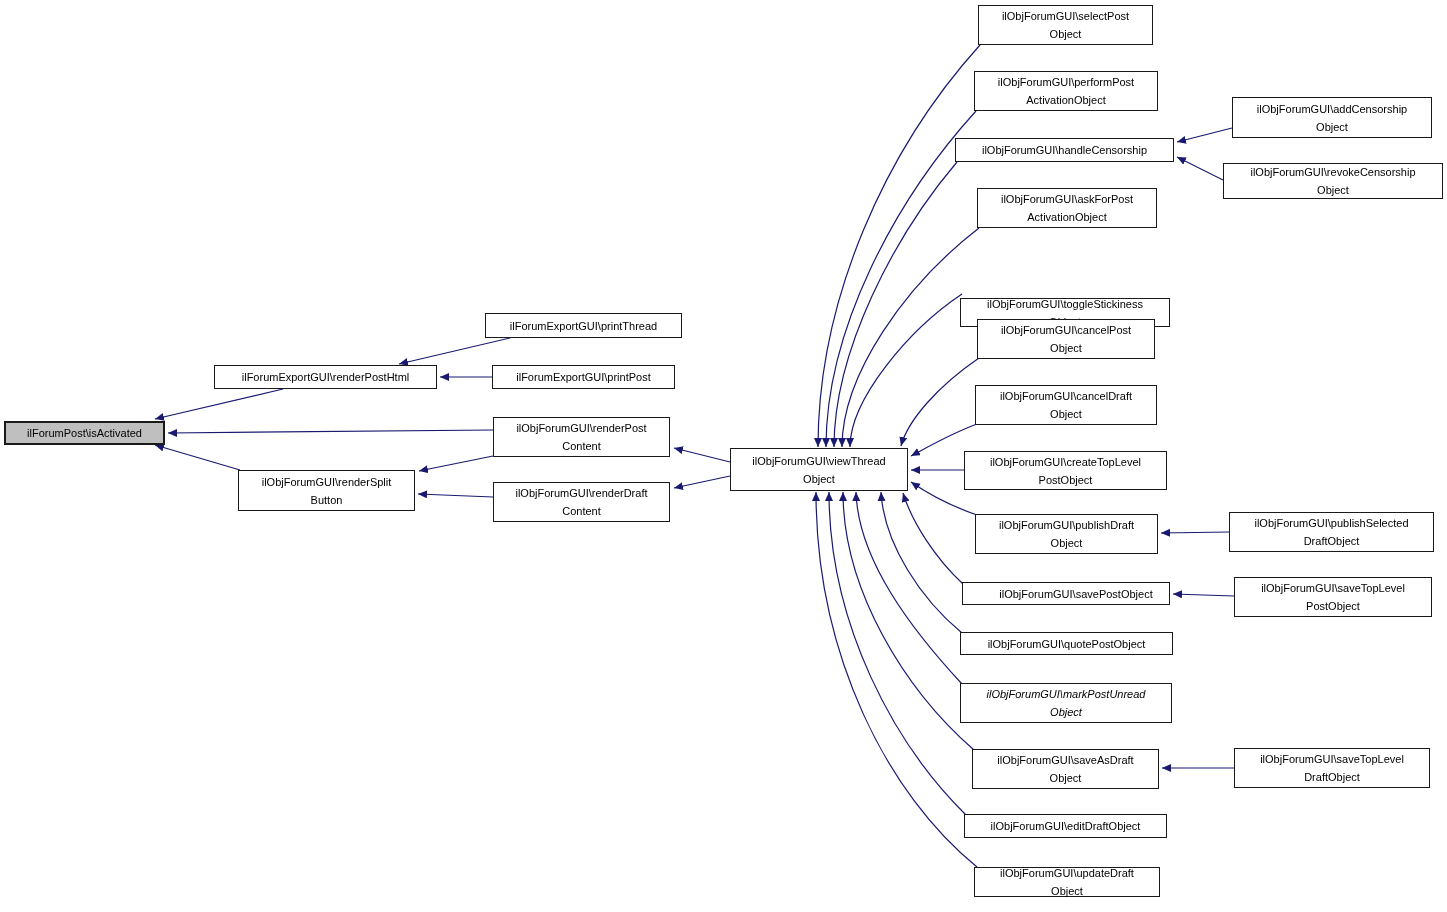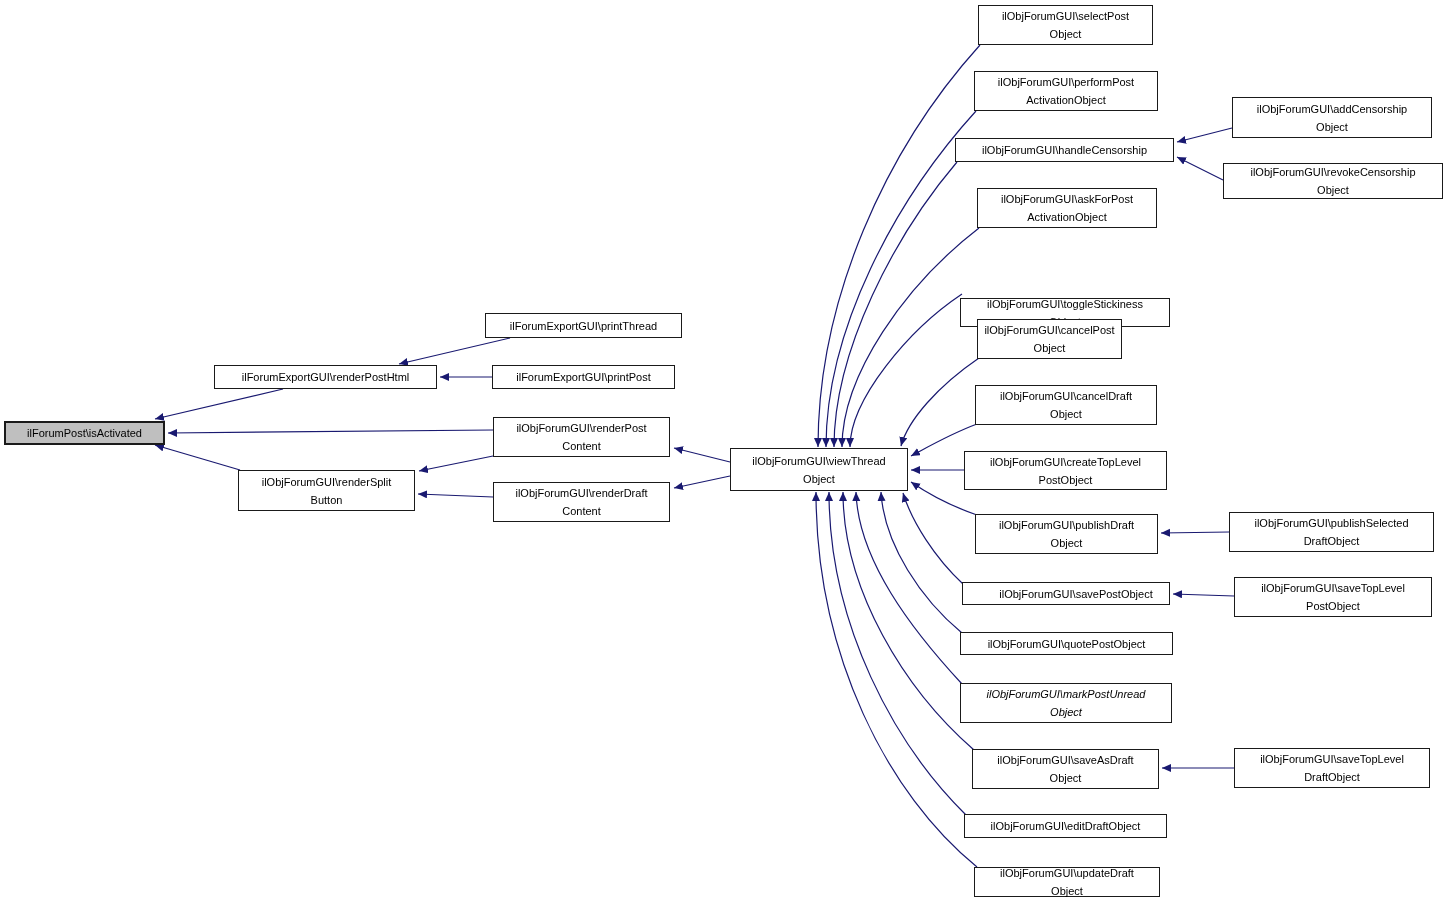--- a/index.html
+++ b/index.html
@@ -127,21 +127,21 @@
         <div class="node-line">ilObjForumGUI\handleCensorship</div>
       </div>
       <div class="node" style="left: 977px; top: 188px; width: 180px; height: 40px;">
         <div class="node-line">ilObjForumGUI\askForPost</div>
         <div class="node-line">ActivationObject</div>
       </div>
       <div class="node" style="left: 960px; top: 270px; width: 210px; height: 29px; margin-top: 28px;">
         <div class="node-line">ilObjForumGUI\toggleStickiness</div>
         <div class="node-line">Object</div>
       </div>
-      <div class="node" style="left: 977px; top: 319px; width: 145px; height: 40px;">
+      <div class="node" style="left: 977px; top: 319px; width: 178px; height: 40px;">
         <div class="node-line">ilObjForumGUI\cancelPost</div>
         <div class="node-line">Object</div>
       </div>
       <div class="node" style="left: 975px; top: 385px; width: 182px; height: 40px;">
         <div class="node-line">ilObjForumGUI\cancelDraft</div>
         <div class="node-line">Object</div>
       </div>
       <div class="node" style="left: 964px; top: 451px; width: 203px; height: 39px;">
         <div class="node-line">ilObjForumGUI\createTopLevel</div>
         <div class="node-line">PostObject</div>

